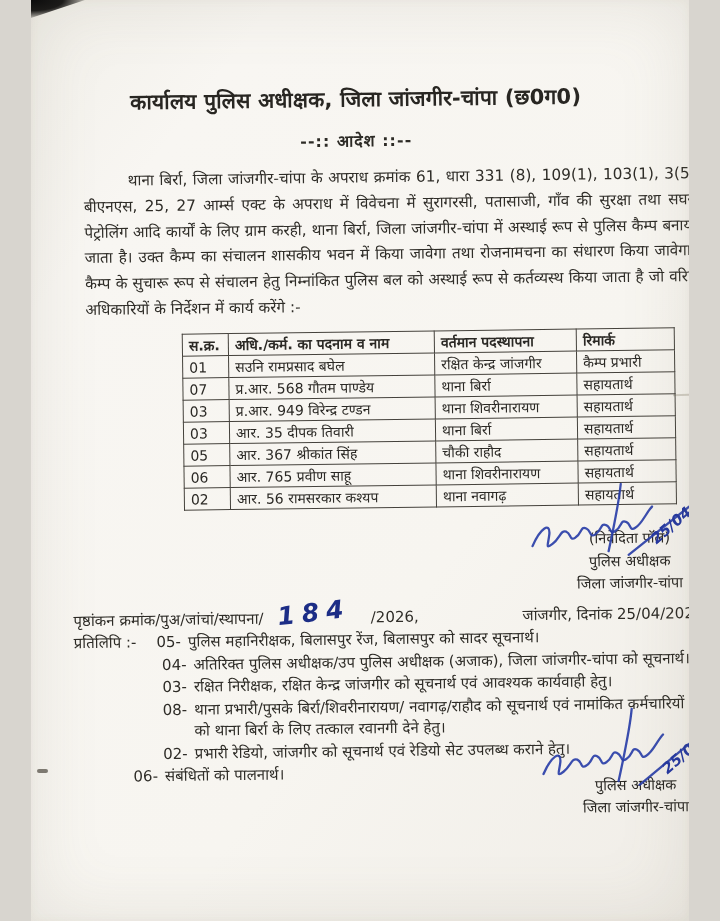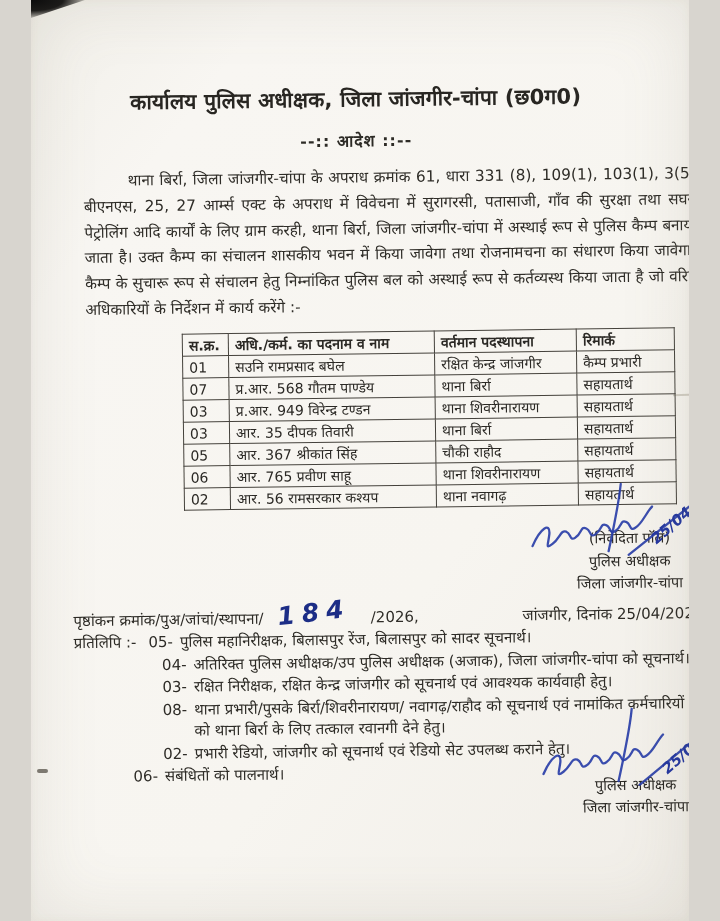--- a/index.html
+++ b/index.html
@@ -61,21 +61,21 @@
   .endorse-line { position:absolute; left:40px; top:599px; width:630px;
     display:flex; align-items:baseline; font-size:15px; font-weight:500; color:#2e2c27; }
   .hand-num { display:inline-block; font-size:25px; color:#1c2d86; font-style:italic;
     letter-spacing:7px; font-weight:600; margin:0 20px 0 14px; transform:rotate(-6deg) translateY(-2px); }
   .place-date { margin-left:auto; }
 
   .copies { position:absolute; left:40px; top:629px; width:642px; font-size:15px; font-weight:500; color:#2e2c27; }
   .copy-row { display:flex; line-height:21.5px; margin-bottom:1px; }
   .copy-row.ind { margin-left:88px; }
   .copy-row.ind-small { margin-left:58px; }
-  .copy-label { flex:none; margin-right:12px;text-align:center; }
+  .copy-label { flex:none; margin-right:20px;text-align:center; }
   .copy-num { flex:none; margin-right:7px; }
   .copy-text { flex:0 1 auto; }
   .copy-row.wrap-04 .copy-text { max-width:502px; }
 </style>
 </head>
 <body>
 
 <div class="page">
   <div class="corner-artifact"></div>
   <div class="dash-artifact"></div>

